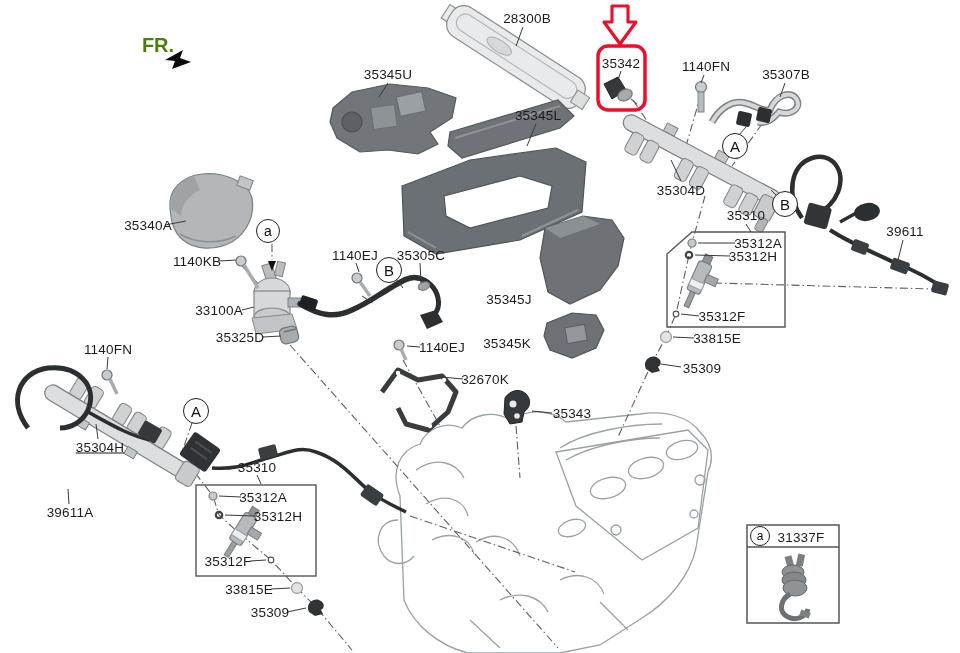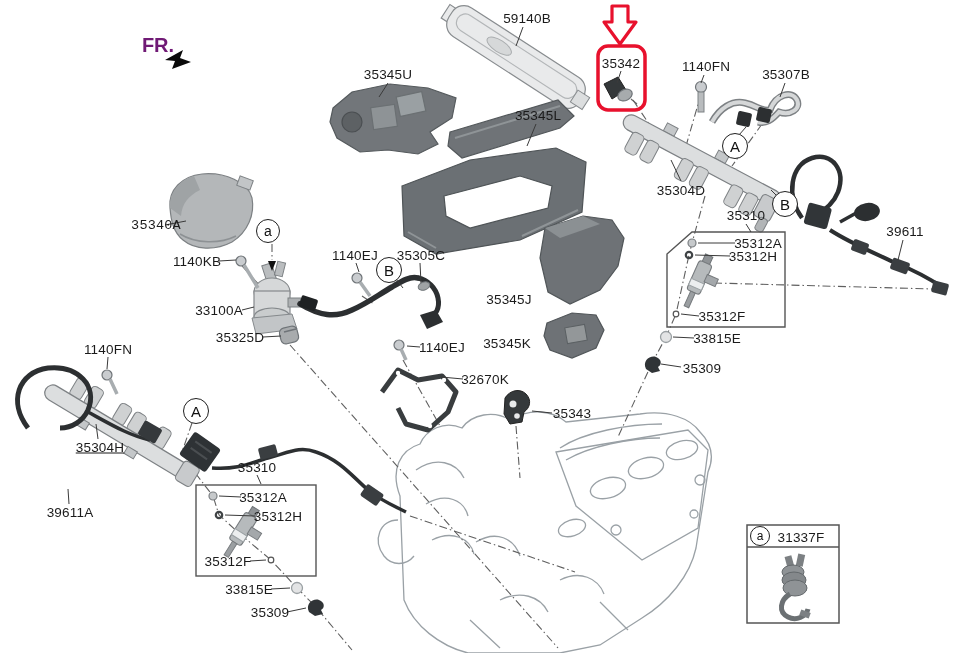--- a/index.html
+++ b/index.html
@@ -5,21 +5,21 @@
   html,body{margin:0;padding:0;background:#fff;}
   #stage{position:relative;width:960px;height:653px;background:#ffffff;overflow:hidden;
          font-family:"Liberation Sans","DejaVu Sans",sans-serif;}
   #art{position:absolute;left:0;top:0;}
   #labels-layer{position:absolute;left:0;top:0;width:960px;height:653px;pointer-events:none;}
   .plabel{position:absolute;transform:translate(-50%,-50%);font-size:13.5px;color:#1b1b1b;
           white-space:nowrap;letter-spacing:.2px;pointer-events:auto;}
   .callout{position:absolute;transform:translate(-50%,-50%);border:1.7px solid #1f1f1f;border-radius:50%;
            background:#fff;display:flex;align-items:center;justify-content:center;
            color:#111;font-weight:400;line-height:1;pointer-events:auto;}
-  .fr-label{position:absolute;transform:translate(-50%,-50%);font-size:20px;font-weight:bold;color:#701a75;}
+  .fr-label{position:absolute;transform:translate(-50%,-50%);font-size:20px;font-weight:bold;color:#4d7c0f;}
 </style>
 </head>
 <body>
 
 <div id="stage">
 
 <svg id="art" width="960" height="653" viewBox="0 0 960 653">
 
   <g fill="none" stroke="#9aa1a6" stroke-width="1.3">
     <path d="M400,496 C390,470 400,450 420,444 C426,430 444,420 462,428 C472,414 494,410 510,420 C530,408 552,410 566,422 L640,414 C668,410 690,418 700,432 C712,444 714,458 708,472 L696,548 C690,576 668,602 642,618 L600,645 L560,653 L468,653 C440,646 414,626 404,600 Z" fill="#ffffff"></path>
@@ -322,35 +322,35 @@
     <path d="M739,135 L746,127"></path>
         <path d="M777,196 L771,190"></path>
   </g>
   <polygon points="268,261 276,261 272,271" fill="#111"></polygon>
 
   <path d="M165,60 L183,50 L180,58 L191,62 L172,69 L175,61 Z" fill="#0a0a0a"></path>
 </svg>
 
 <div id="labels-layer">
   <div class="fr-label" style="left:158px;top:45px;">FR.</div>
-<div class="plabel" style="left: 527px; top: 18px;">59140B</div>
+<div class="plabel" style="left: 527px; top: 18px;">28300B</div>
       <div class="plabel" style="left: 388px; top: 74px;">35345U</div>
       <div class="plabel" style="left: 538px; top: 115px;">35345L</div>
       <div class="plabel" style="left: 621px; top: 63px;">35342</div>
       <div class="plabel" style="left: 706px; top: 66px;">1140FN</div>
       <div class="plabel" style="left: 786px; top: 74px;">35307B</div>
       <div class="plabel" style="left: 681px; top: 190px;">35304D</div>
       <div class="plabel" style="left: 746px; top: 215px;">35310</div>
       <div class="plabel" style="left: 758px; top: 243px;">35312A</div>
       <div class="plabel" style="left: 753px; top: 256px;">35312H</div>
       <div class="plabel" style="left: 722px; top: 316px;">35312F</div>
       <div class="plabel" style="left: 717px; top: 338px;">33815E</div>
       <div class="plabel" style="left: 702px; top: 368px;">35309</div>
       <div class="plabel" style="left: 905px; top: 231px; text-align: right;">39611</div>
-      <div class="plabel" style="left: 156px; top: 225px; font-family: Liberation Mono, monospace;">35340A</div>
+      <div class="plabel" style="left: 148px; top: 225px;">35340A</div>
       <div class="plabel" style="left: 197px; top: 261px;">1140KB</div>
       <div class="plabel" style="left: 355px; top: 255px;">1140EJ</div>
       <div class="plabel" style="left: 421px; top: 255px;">35305C</div>
       <div class="plabel" style="left: 219px; top: 310px;">33100A</div>
       <div class="plabel" style="left: 240px; top: 337px;">35325D</div>
       <div class="plabel" style="left: 509px; top: 287px; margin-top: 12px;">35345J</div>
       <div class="plabel" style="left: 507px; top: 343px;">35345K</div>
       <div class="plabel" style="left: 442px; top: 347px;">1140EJ</div>
       <div class="plabel" style="left: 485px; top: 379px;">32670K</div>
       <div class="plabel" style="left: 572px; top: 413px;">35343</div>

